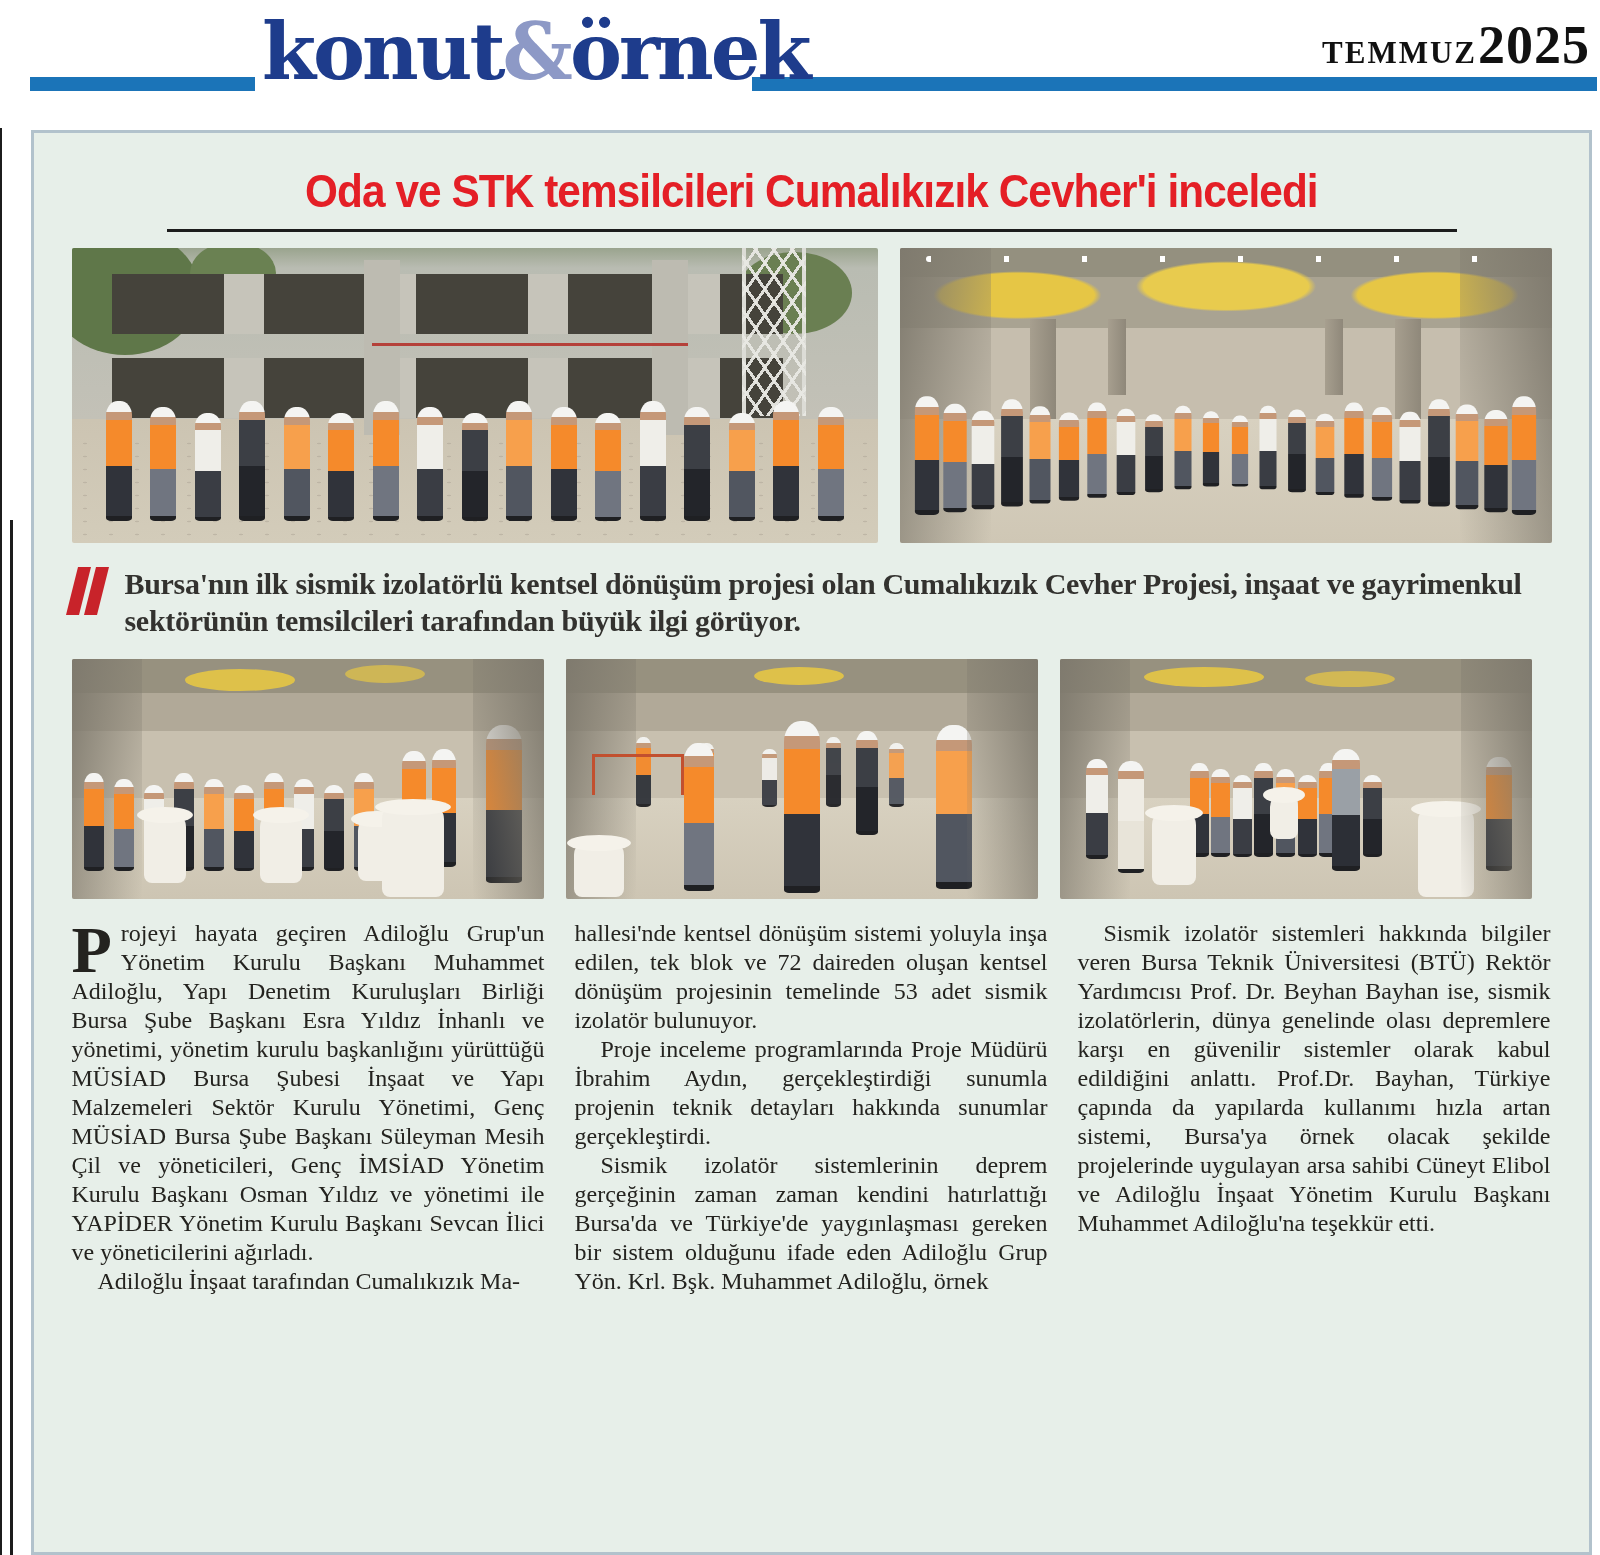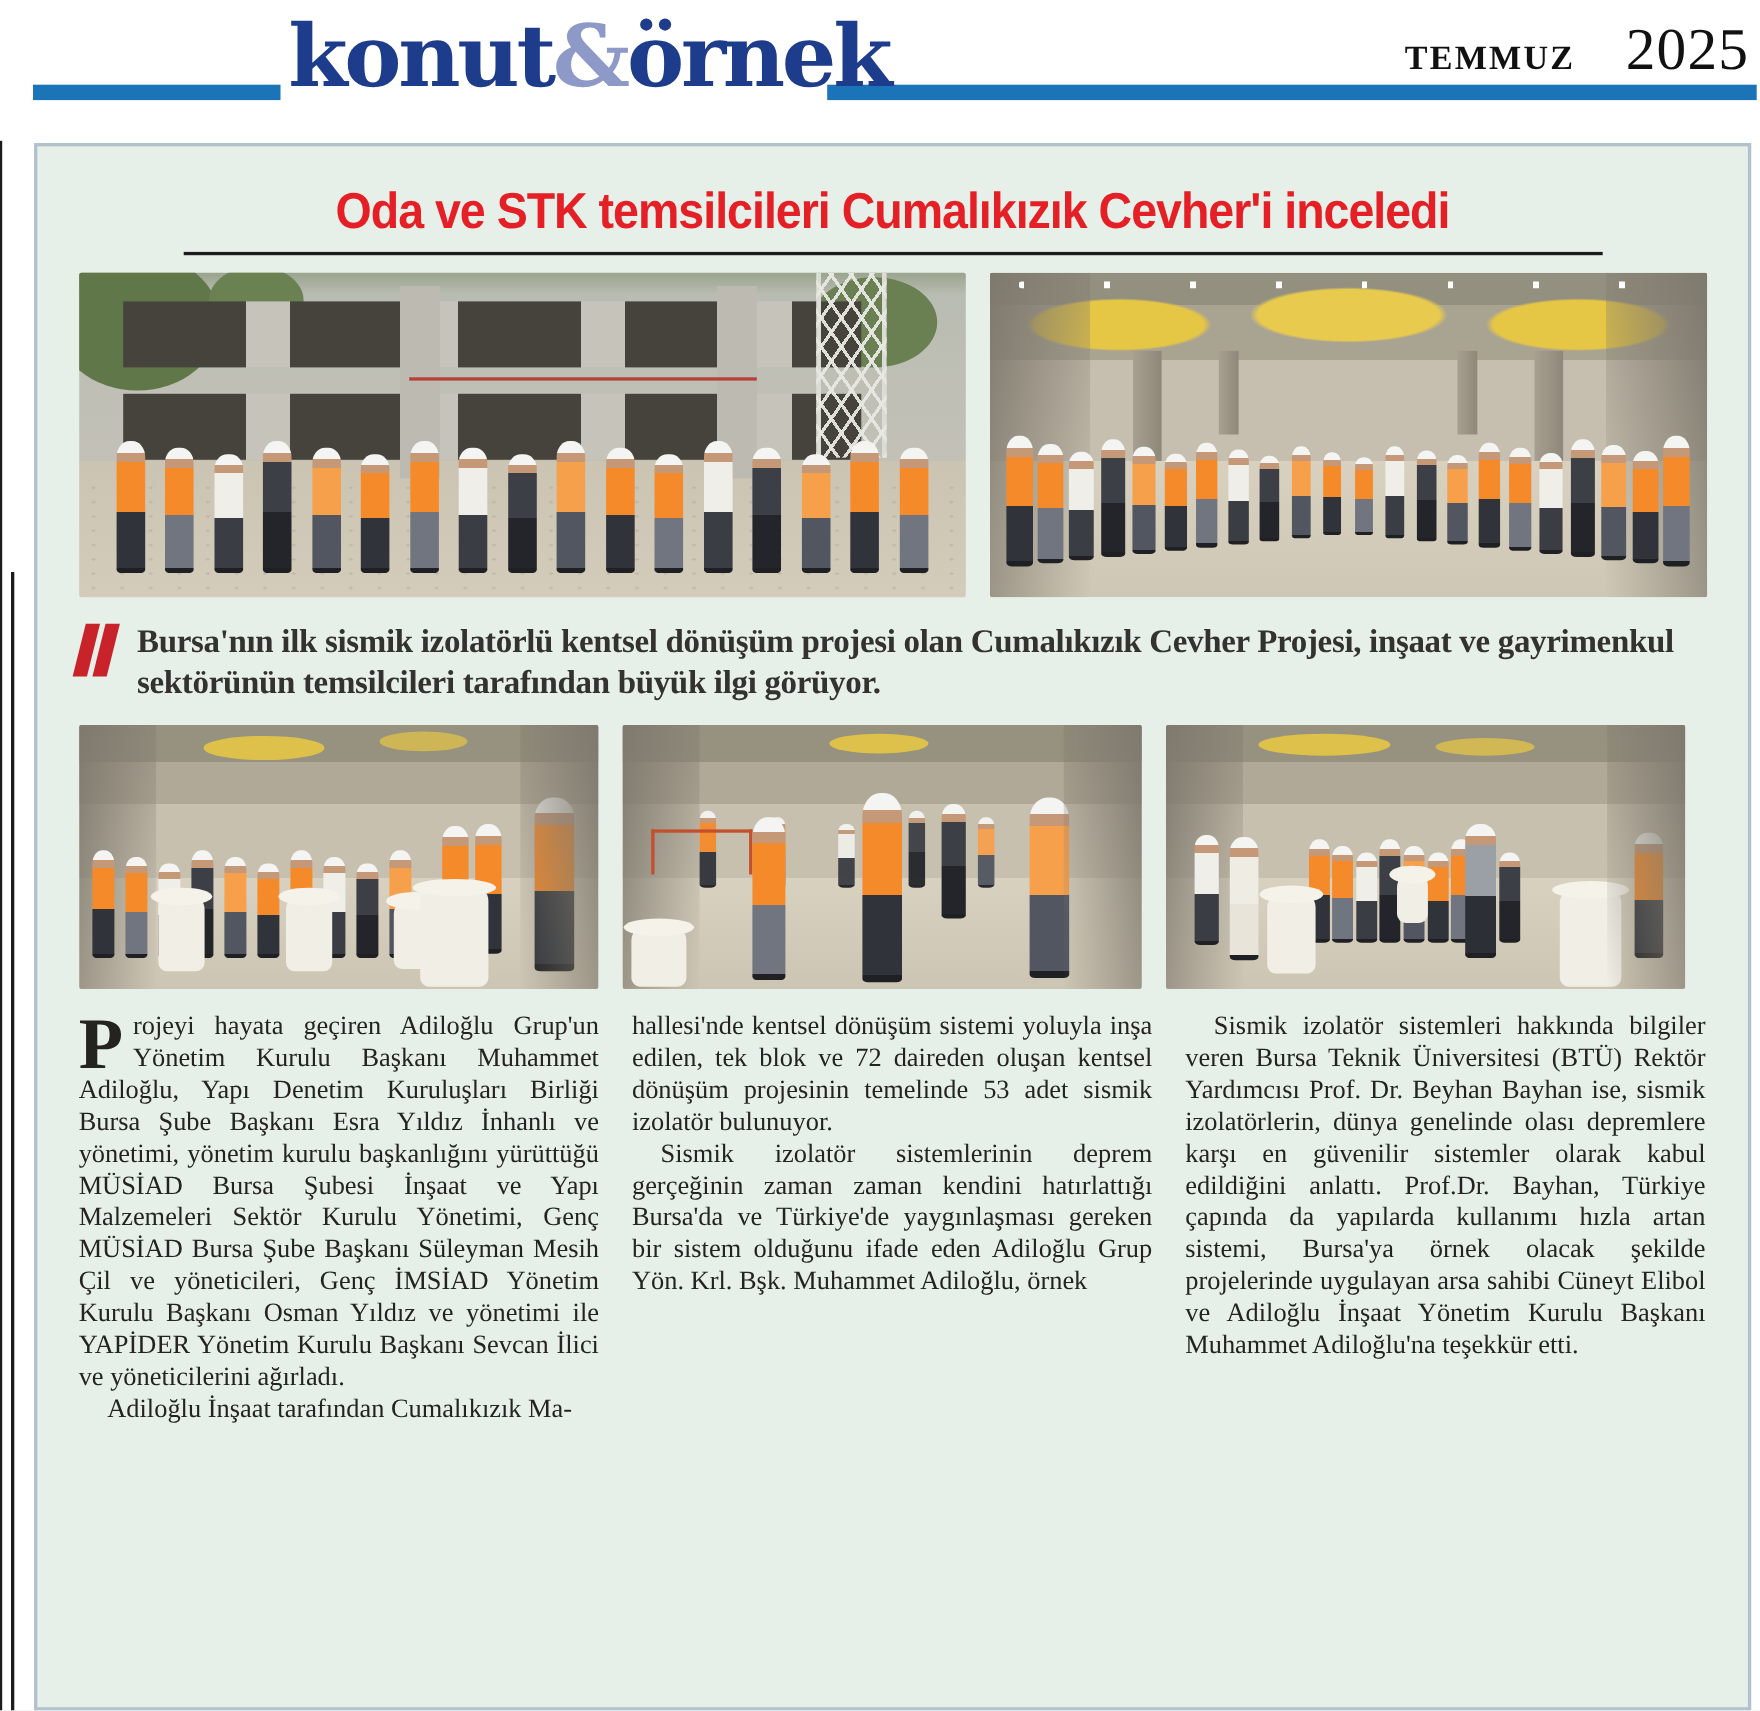--- a/index.html
+++ b/index.html
@@ -15,21 +15,21 @@
   
   .bar{position:absolute;height:14px;background:#1b74b8;}
   .bar-left{left:30px;top:77px;width:225px;}
   .bar-right{left:752px;top:77px;width:845px;}
   .logo{position:absolute;left:262px;top:2px;font-family:"DejaVu Serif",serif;font-weight:bold;
         font-size:78px;line-height:100px;letter-spacing:-3px;color:#1e3c8c;white-space:nowrap;}
   .logo .amp{color:#8d99c6;}
   .issue{position:absolute;right:10px;top:14px;display:flex;align-items:baseline;gap:1px;
          font-family:"Liberation Serif",serif;color:#111;}
   .issue .month{font-size:31px;font-weight:bold;letter-spacing:2px;}
-  .issue .year{font-size:54px;font-weight:normal;letter-spacing:1px;margin-left:45px;}
+  .issue .year{font-size:54px;font-weight:bold;letter-spacing:1px;}
 
   
   .panel{position:absolute;left:31px;top:130px;width:1561px;height:1425px;
          background:#e7efe9;border:3px solid #b2c2cc;box-sizing:border-box;
          padding:30px 30px 0 30px;overflow:hidden;}
   .kicker{margin:2px 0 0 0;text-align:center;color:#e41f26;font-family:"Liberation Sans",sans-serif;
           font-weight:bold;font-size:46px;line-height:52px;letter-spacing:-1px;white-space:nowrap;}
   .kicker-in{display:inline-block;transform:scaleX(.92);}
   .divider{width:1290px;height:3px;background:#1c1c1c;margin:12px auto 0 auto;}
   .headline{margin:6px 0 0 0;text-align:center;color:#5b5f62;font-family:"Liberation Sans",sans-serif;
@@ -285,20 +285,21 @@
       </div>
     </div>
 
     <div class="bodycols">
       <div class="bodycol">
         <p><span class="dropcap">P</span><span>rojeyi hayata geçiren Adiloğlu Grup'un Yönetim Kurulu Başkanı Muhammet Adiloğlu, Yapı Denetim Kuruluşları Birliği Bursa Şube Başkanı Esra Yıldız İnhanlı ve yönetimi, yönetim kurulu başkanlığını yürüttüğü MÜSİAD Bursa Şubesi İnşaat ve Yapı Malzemeleri Sektör Kurulu Yönetimi, Genç MÜSİAD Bursa Şube Başkanı Süleyman Mesih Çil ve yöneticileri, Genç İMSİAD Yönetim Kurulu Başkanı Osman Yıldız ve yönetimi ile YAPİDER Yönetim Kurulu Başkanı Sevcan İlici ve yöneticilerini ağırladı.</span></p>
         <p class="indent">Adiloğlu İnşaat tarafından Cumalıkızık Ma-</p>
       </div>
       <div class="bodycol">
         <p>hallesi'nde kentsel dönüşüm sistemi yoluyla inşa edilen, tek blok ve 72 daireden oluşan kentsel dönüşüm projesinin temelinde 53 adet sismik izolatör bulunuyor.</p>
+        <p class="indent">Proje inceleme programlarında Proje Müdürü İbrahim Aydın, gerçekleştirdiği sunumla projenin teknik detayları hakkında sunumlar gerçekleştirdi.</p>
         <p class="indent">Sismik izolatör sistemlerinin deprem gerçeğinin zaman zaman kendini hatırlattığı Bursa'da ve Türkiye'de yaygınlaşması gereken bir sistem olduğunu ifade eden Adiloğlu Grup Yön. Krl. Bşk. Muhammet Adiloğlu, örnek</p>
       </div>
       <div class="bodycol">
         <p class="indent">Sismik izolatör sistemleri hakkında bilgiler veren Bursa Teknik Üniversitesi (BTÜ) Rektör Yardımcısı Prof. Dr. Beyhan Bayhan ise, sismik izolatörlerin, dünya genelinde olası depremlere karşı en güvenilir sistemler olarak kabul edildiğini anlattı. Prof.Dr. Bayhan, Türkiye çapında da yapılarda kullanımı hızla artan sistemi, Bursa'ya örnek olacak şekilde projelerinde uygulayan arsa sahibi Cüneyt Elibol ve Adiloğlu İnşaat Yönetim Kurulu Başkanı Muhammet Adiloğlu'na teşekkür etti.</p>
       </div>
     </div>
 
   </section>
 </div>
 

